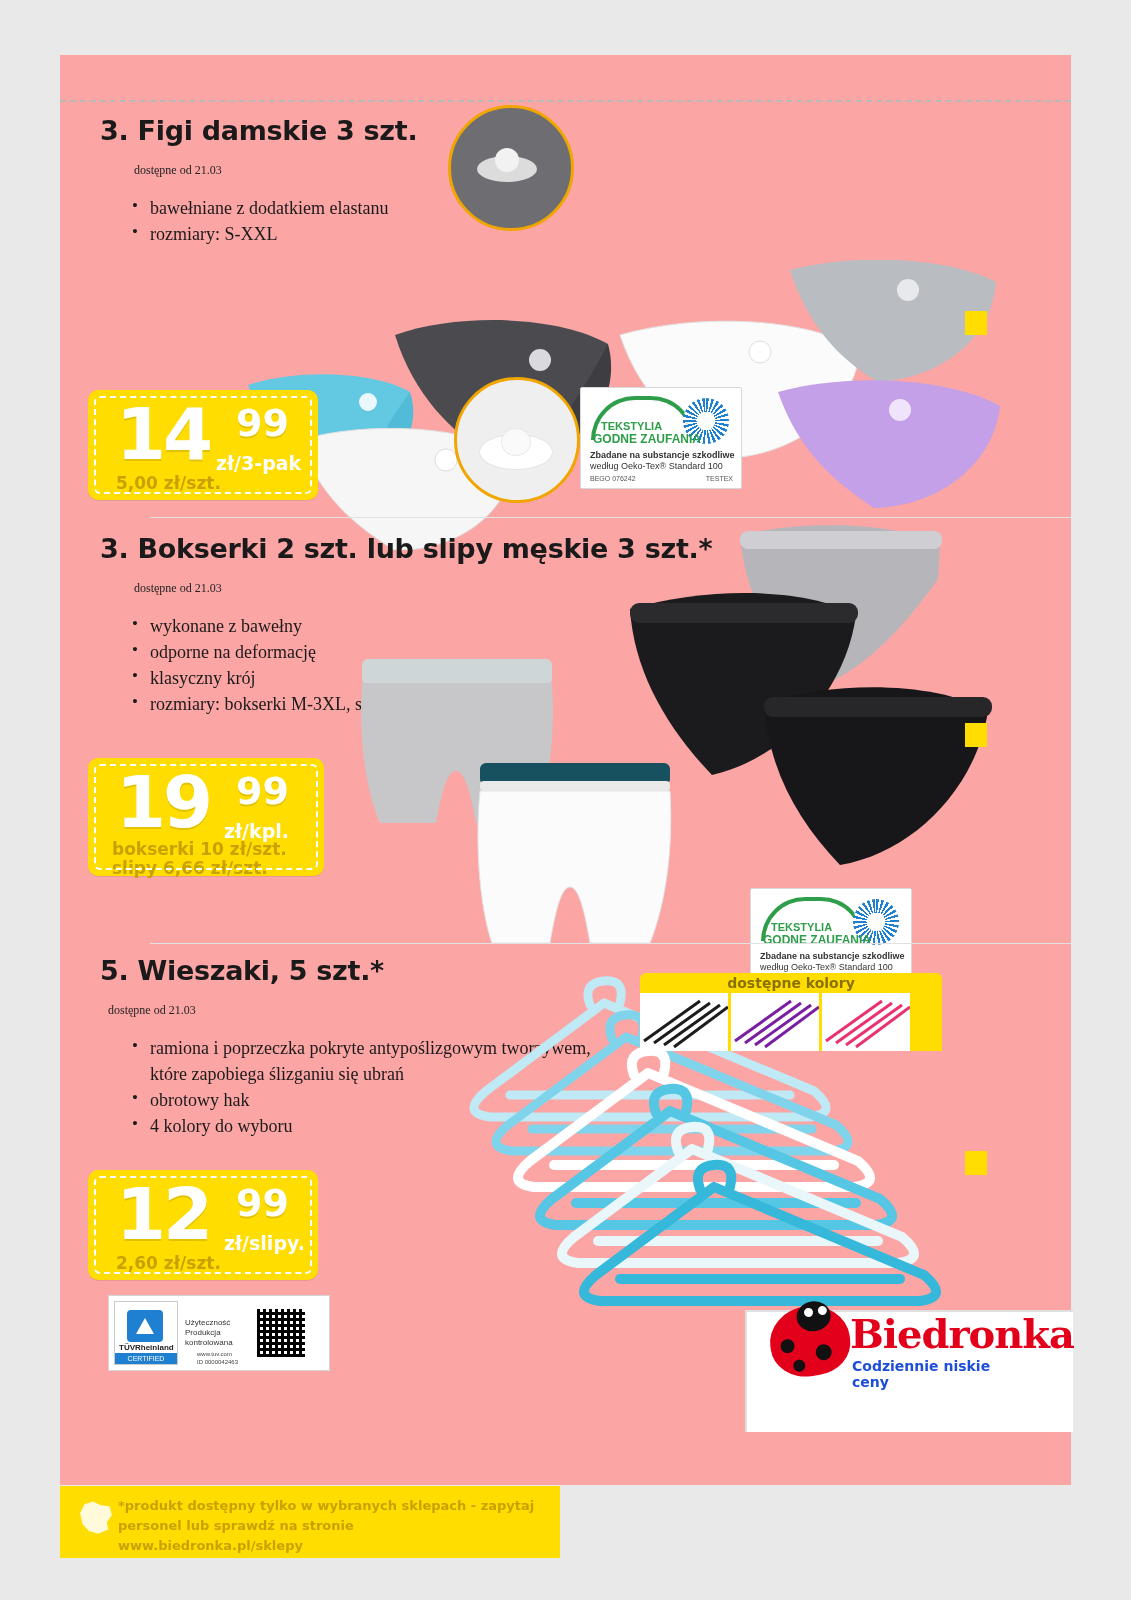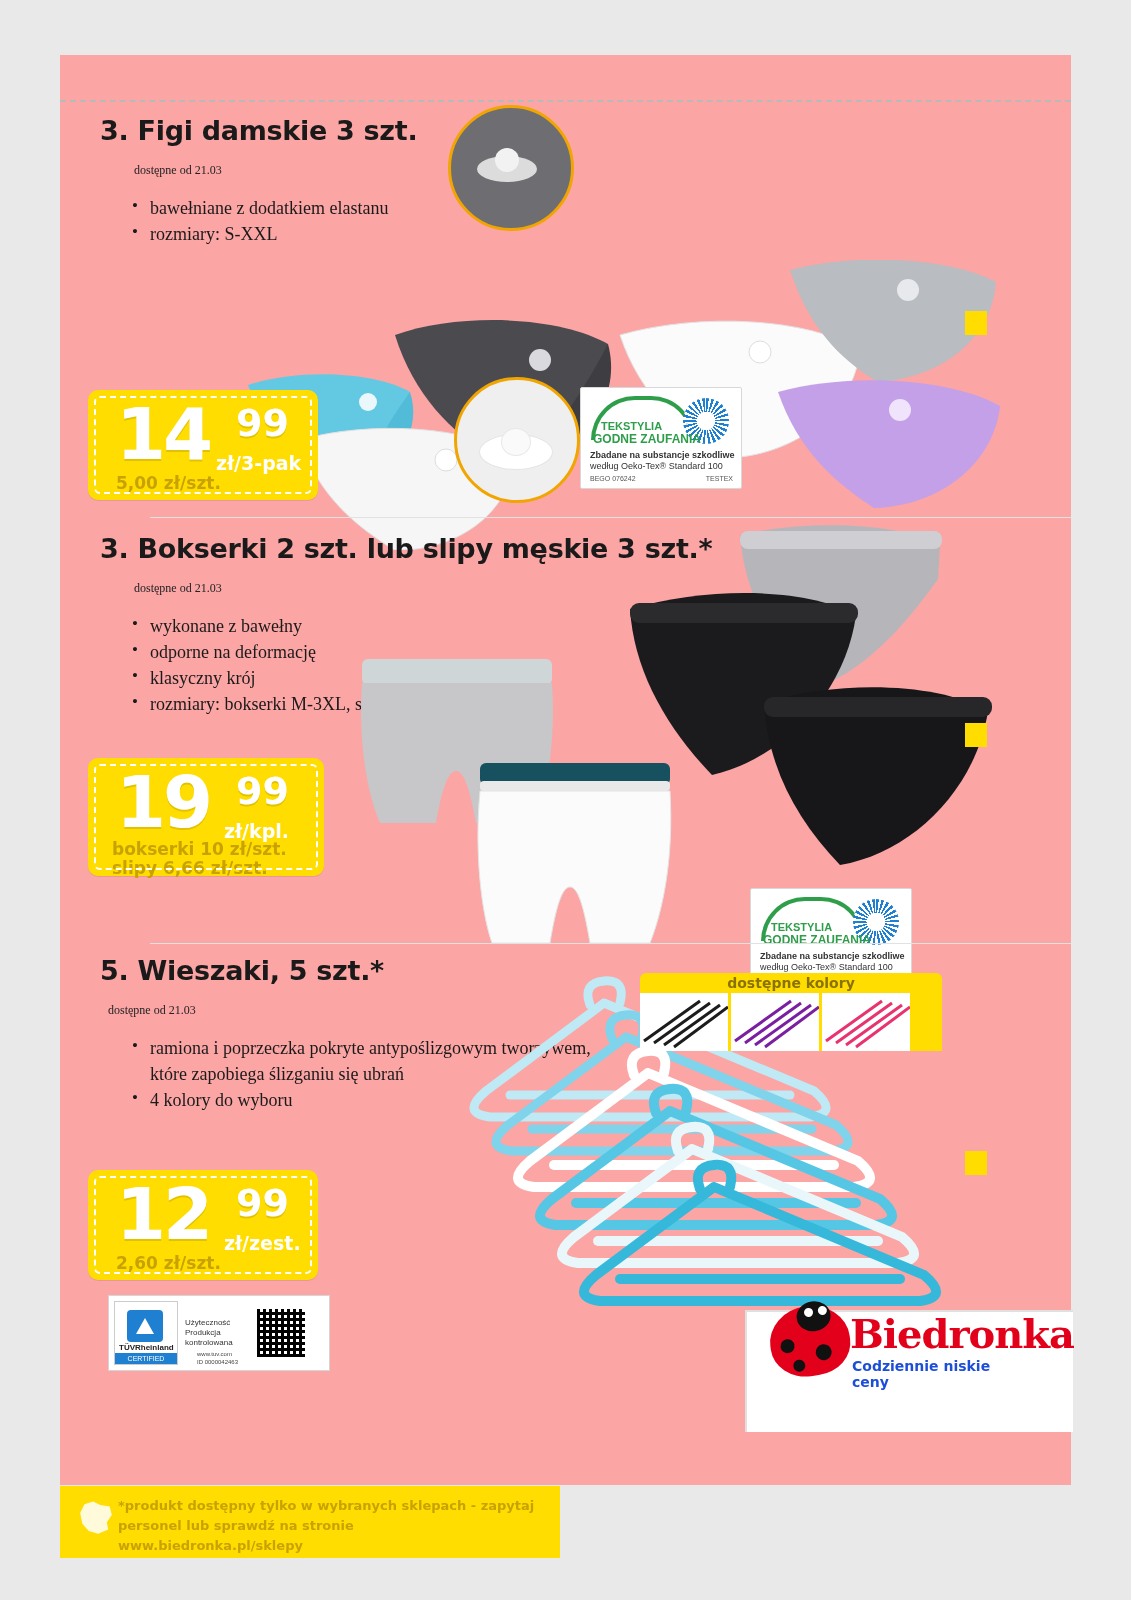--- a/index.html
+++ b/index.html
@@ -295,20 +295,21 @@
 
   <div class="sep" style="top:888px;"></div>
 
   <div class="offer" style="top:900px;">
 
     <div class="offer-title" style="position:absolute;left:40px;top:0;">5. Wieszaki, 5 szt.*</div>
     <div class="offer-sub" style="position:absolute;left:48px;top:38px;">dostępne od 21.03</div>
 
     <ul class="bullets" style="position:absolute;left:50px;top:68px;width:500px;">
       <li>ramiona i poprzeczka pokryte antypoślizgowym tworzywem, które zapobiega ślizganiu się ubrań</li>
+      <li>obrotowy hak</li>
       <li>4 kolory do wyboru</li>
     </ul>
 
     <svg class="art" style="left:330px;top:20px;" width="620" height="390" viewBox="0 0 620 390">
       <g fill="none" stroke-linecap="round">
         <g stroke="#bfe9f4" stroke-width="9">
           <path d="M200 30 q-8 -22 14 -24 q22 -2 16 22"></path>
           <path d="M214 28 L96 116 q-26 22 4 26 H420 q30 -4 4 -26 L214 28"></path>
           <path d="M120 120 H400"></path>
         </g>
@@ -372,21 +373,21 @@
                 <path d="M34 54 L88 14"></path>
               </g>
             </svg>
         </div>
       </div>
     </div>
 
     <div class="price-badge" style="left:28px;top:215px;width:230px;height:110px;">
       <div class="price-main">12</div>
       <div class="price-cents" style="left:148px;top:14px;">99</div>
-      <div class="price-unit" style="left:136px;top:62px;">zł/zest.</div>
+      <div class="price-unit" style="left:136px;top:62px;">zł/slipy.</div>
       <div class="price-note" style="left:28px;top:84px;">2,60 zł/szt.</div>
     </div>
 
     <div class="tuv" style="left:48px;top:340px;">
       <div class="badge">
         <div class="tri"></div>
         <div class="b1">TÜVRheinland</div>
         <div class="b2">CERTIFIED</div>
       </div>
       <div class="txt">

